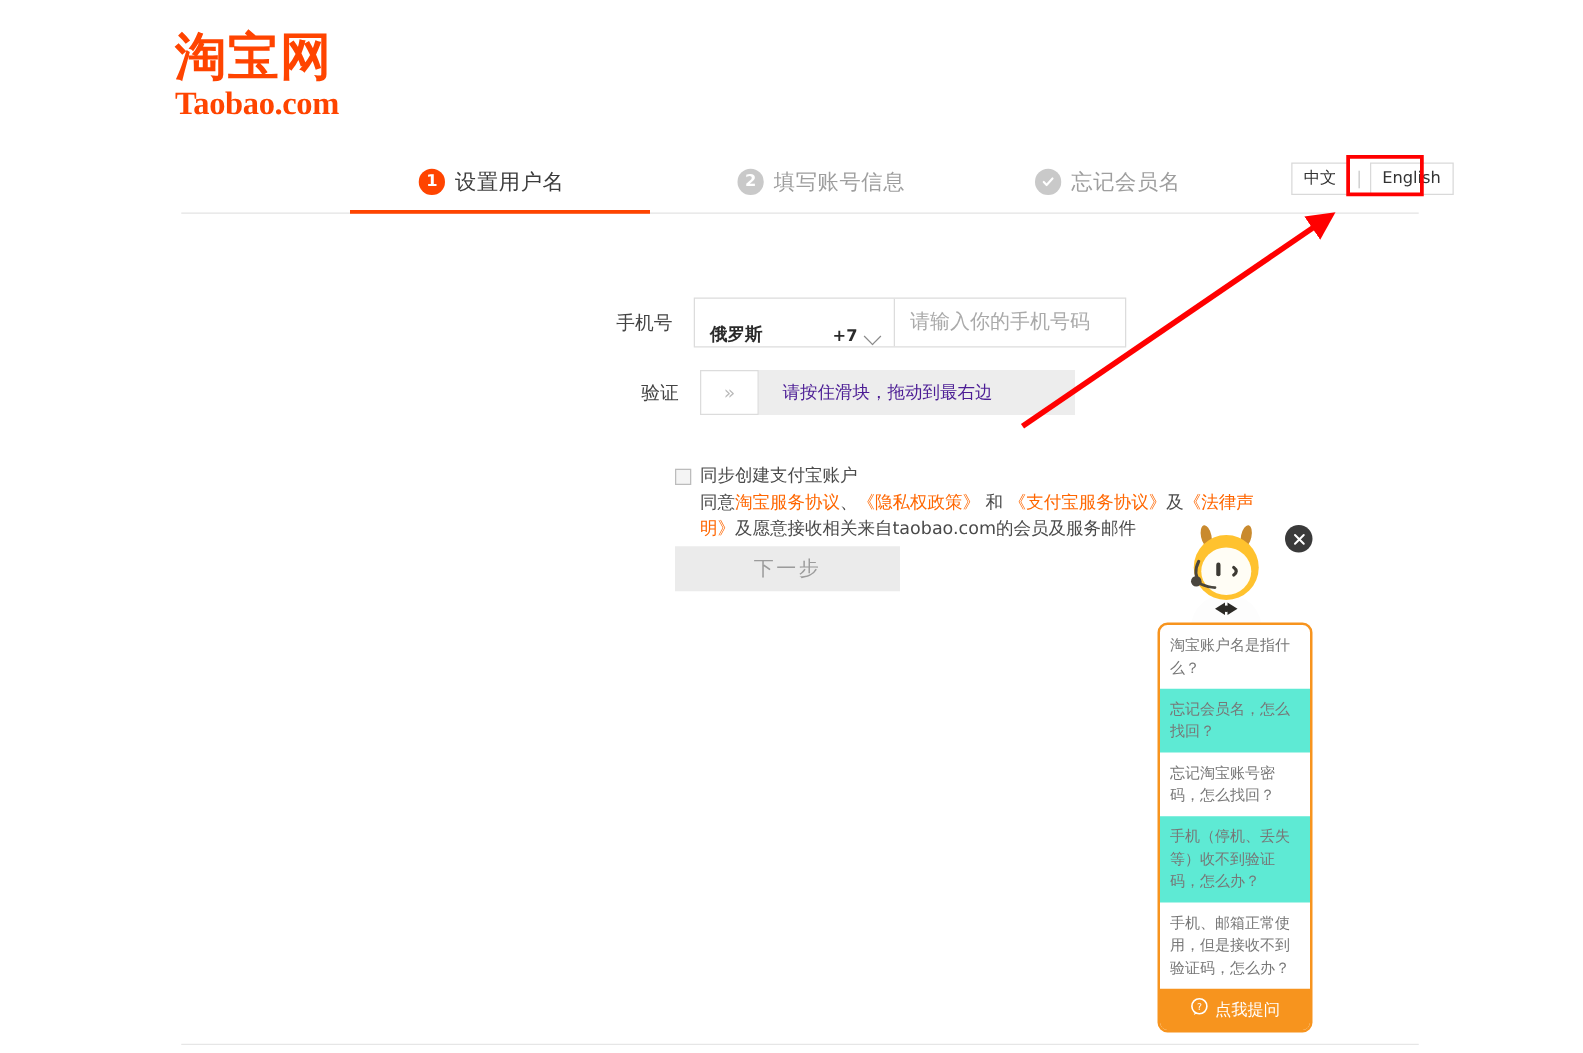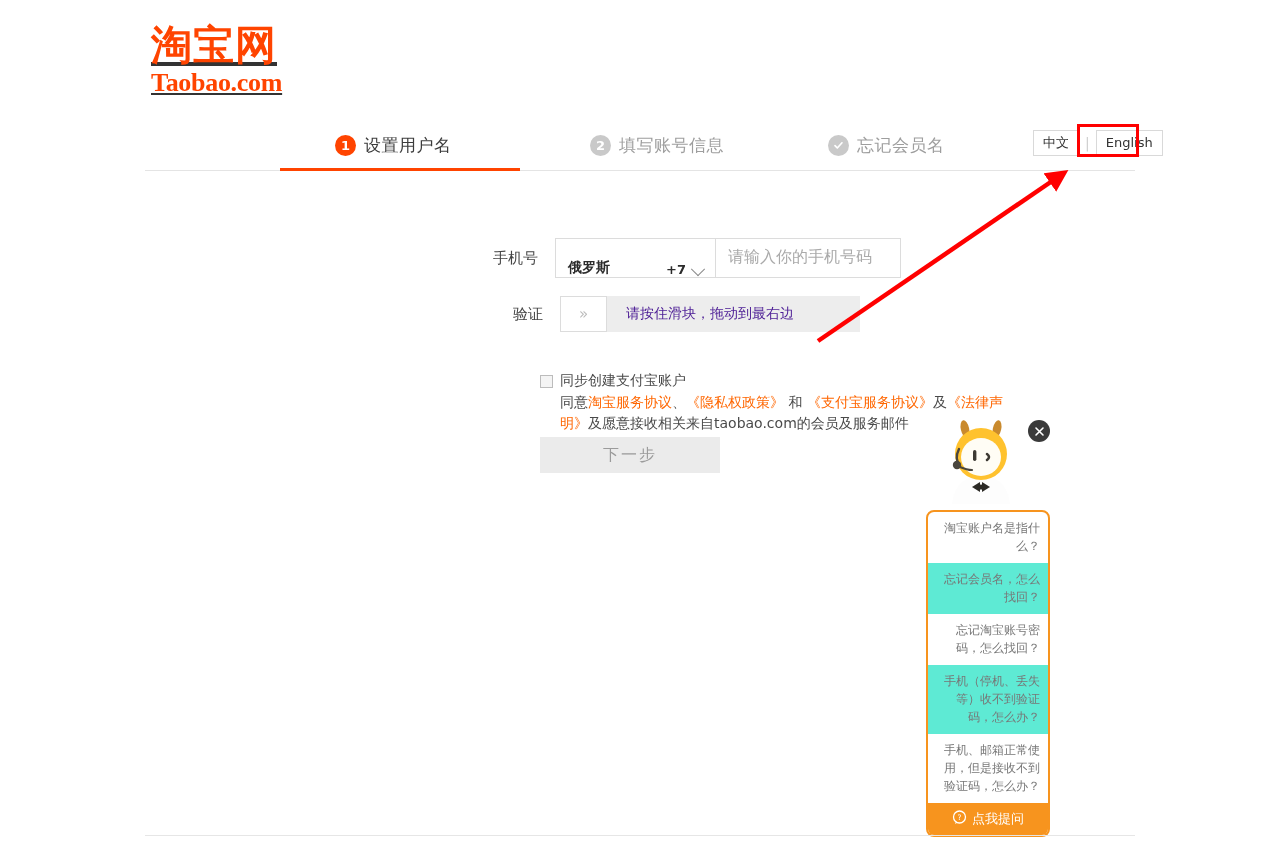--- a/index.html
+++ b/index.html
@@ -13,24 +13,23 @@
     font-family: "DejaVu Sans", "Liberation Sans", sans-serif;
     font-size: 14px;
     color: #333;
     position: relative;
     overflow: hidden;
   }
 
   
   .logo {
     position: absolute;
-    left: 151px;
+    left: 140px;
     top: 22px;
     width: 160px;
-    text-decoration: underline;
   }
   .logo-cn {
     font-family: "DejaVu Sans", "Liberation Sans", sans-serif;
     font-size: 41px;
     font-weight: bold;
     color: #ff4400;
     letter-spacing: 1px;
     line-height: 46px;
     white-space: nowrap;
   }
@@ -299,27 +298,26 @@
     border-radius: 50%;
     background: #3a3a3a;
     display: flex;
     align-items: center;
     justify-content: center;
     cursor: pointer;
   }
   .faq-panel {
     position: absolute;
     left: 0;
-    top: 92px;
+    top: 80px;
     width: 120px;
     border: 2px solid #f7941e;
     border-radius: 8px;
     background: #fff;
     overflow: hidden;
-    text-align: right;
   }
   .faq-item {
     padding: 7px 8px 8px 8px;
     font-size: 12px;
     line-height: 18px;
     color: #777777;
     cursor: pointer;
   }
   .faq-item.alt { background: #5eead4; }
   .faq-ask {

